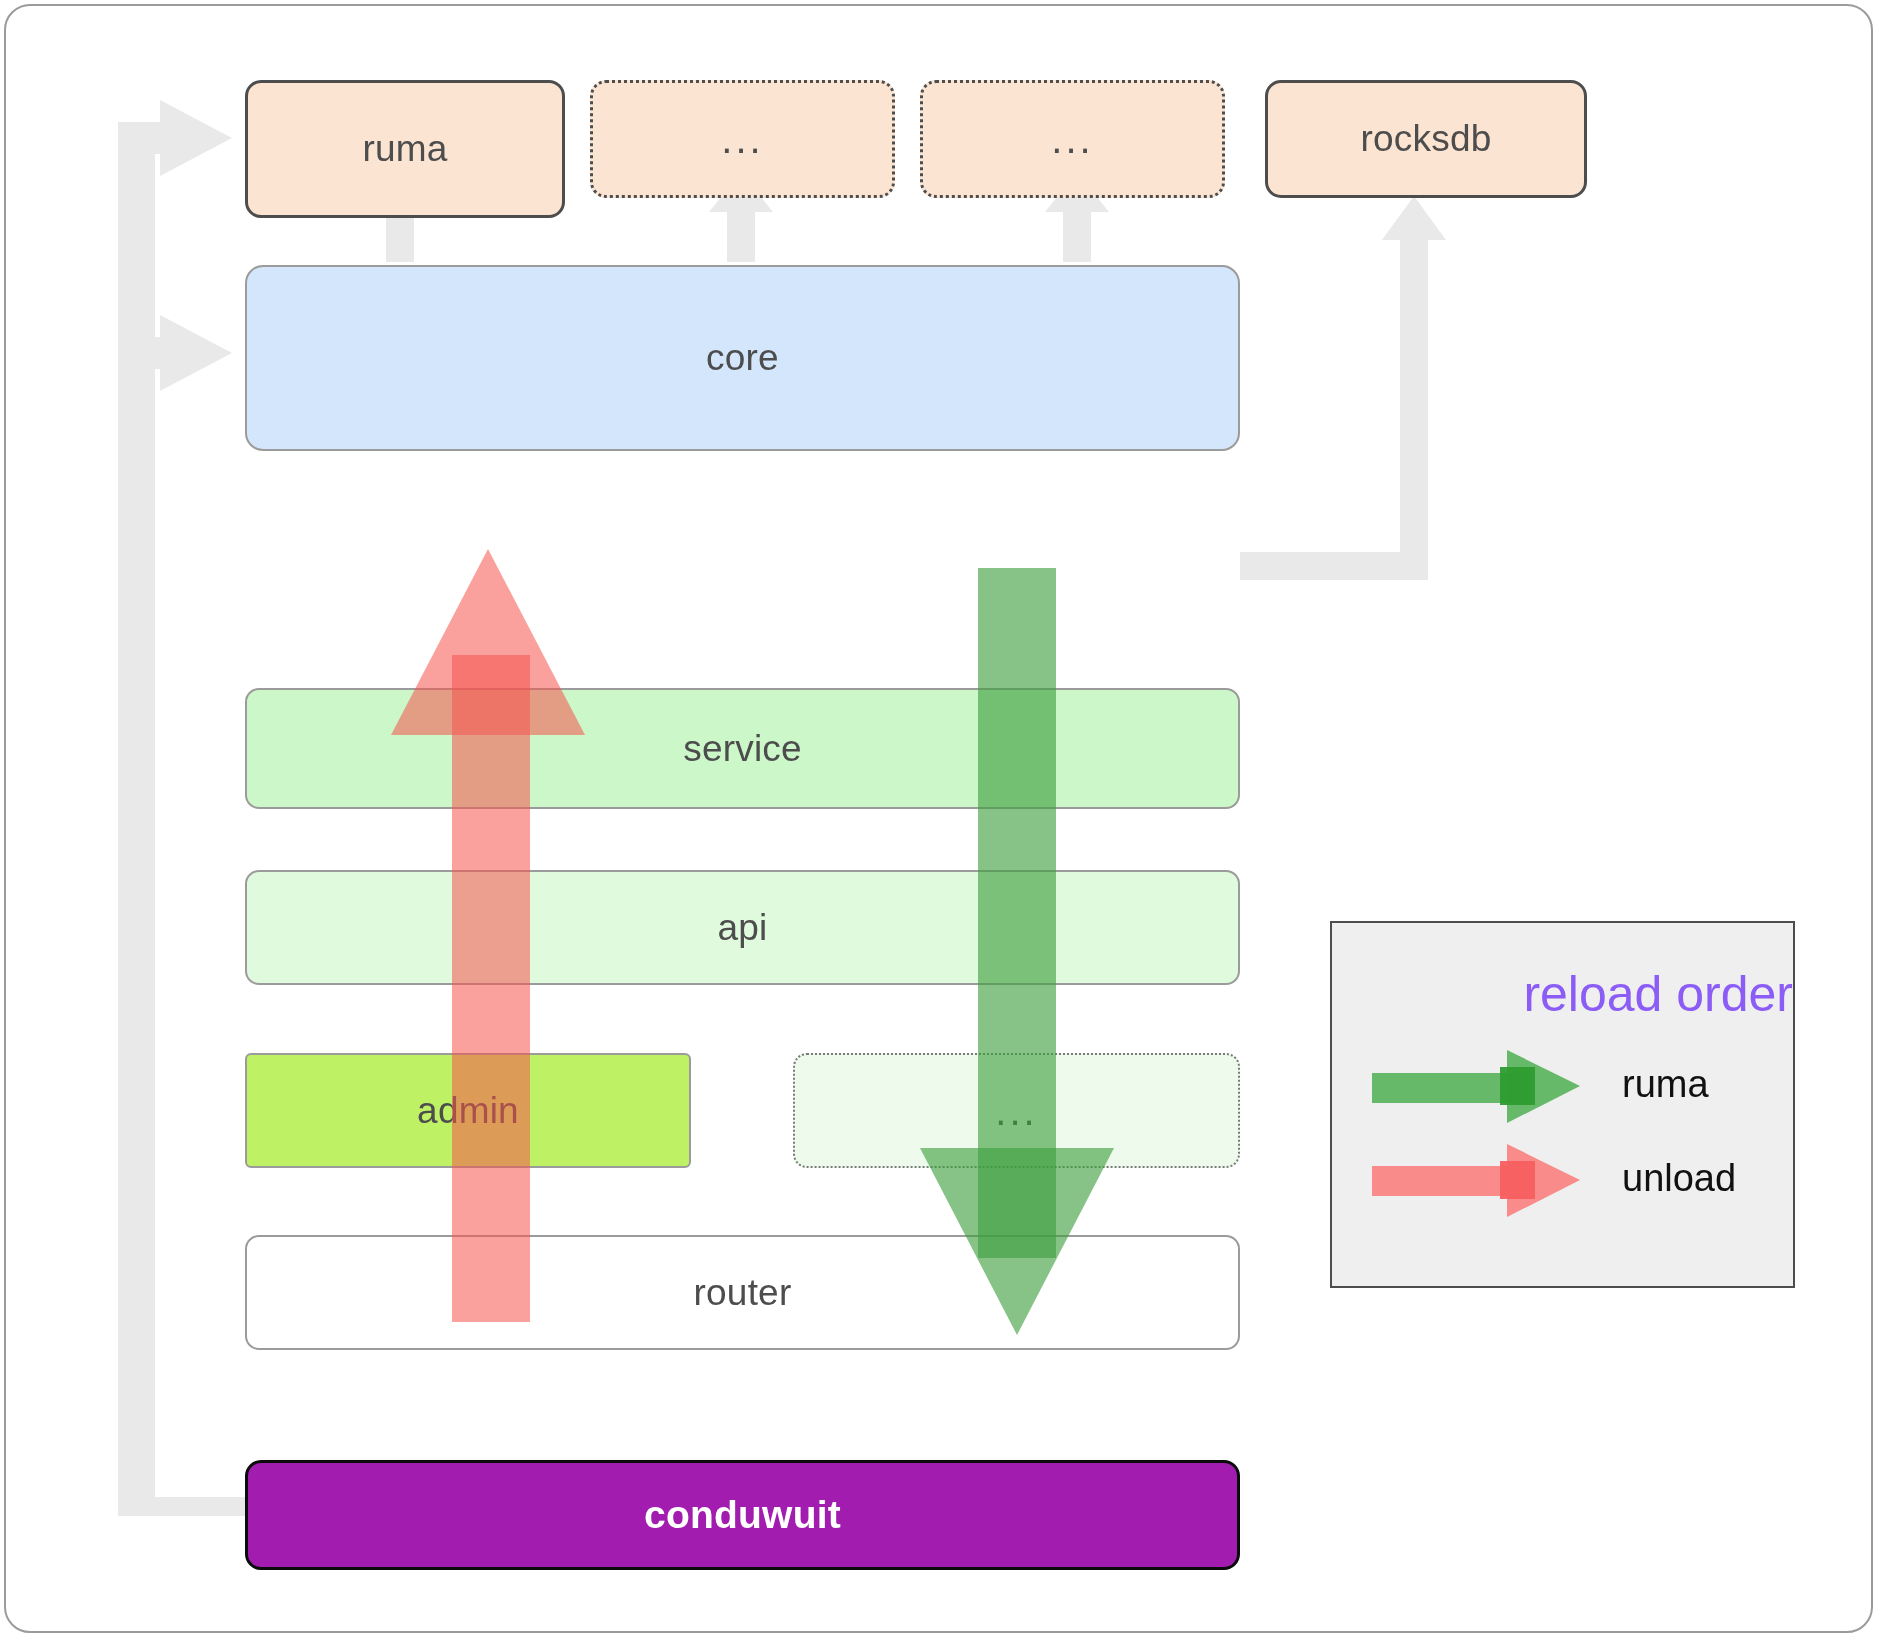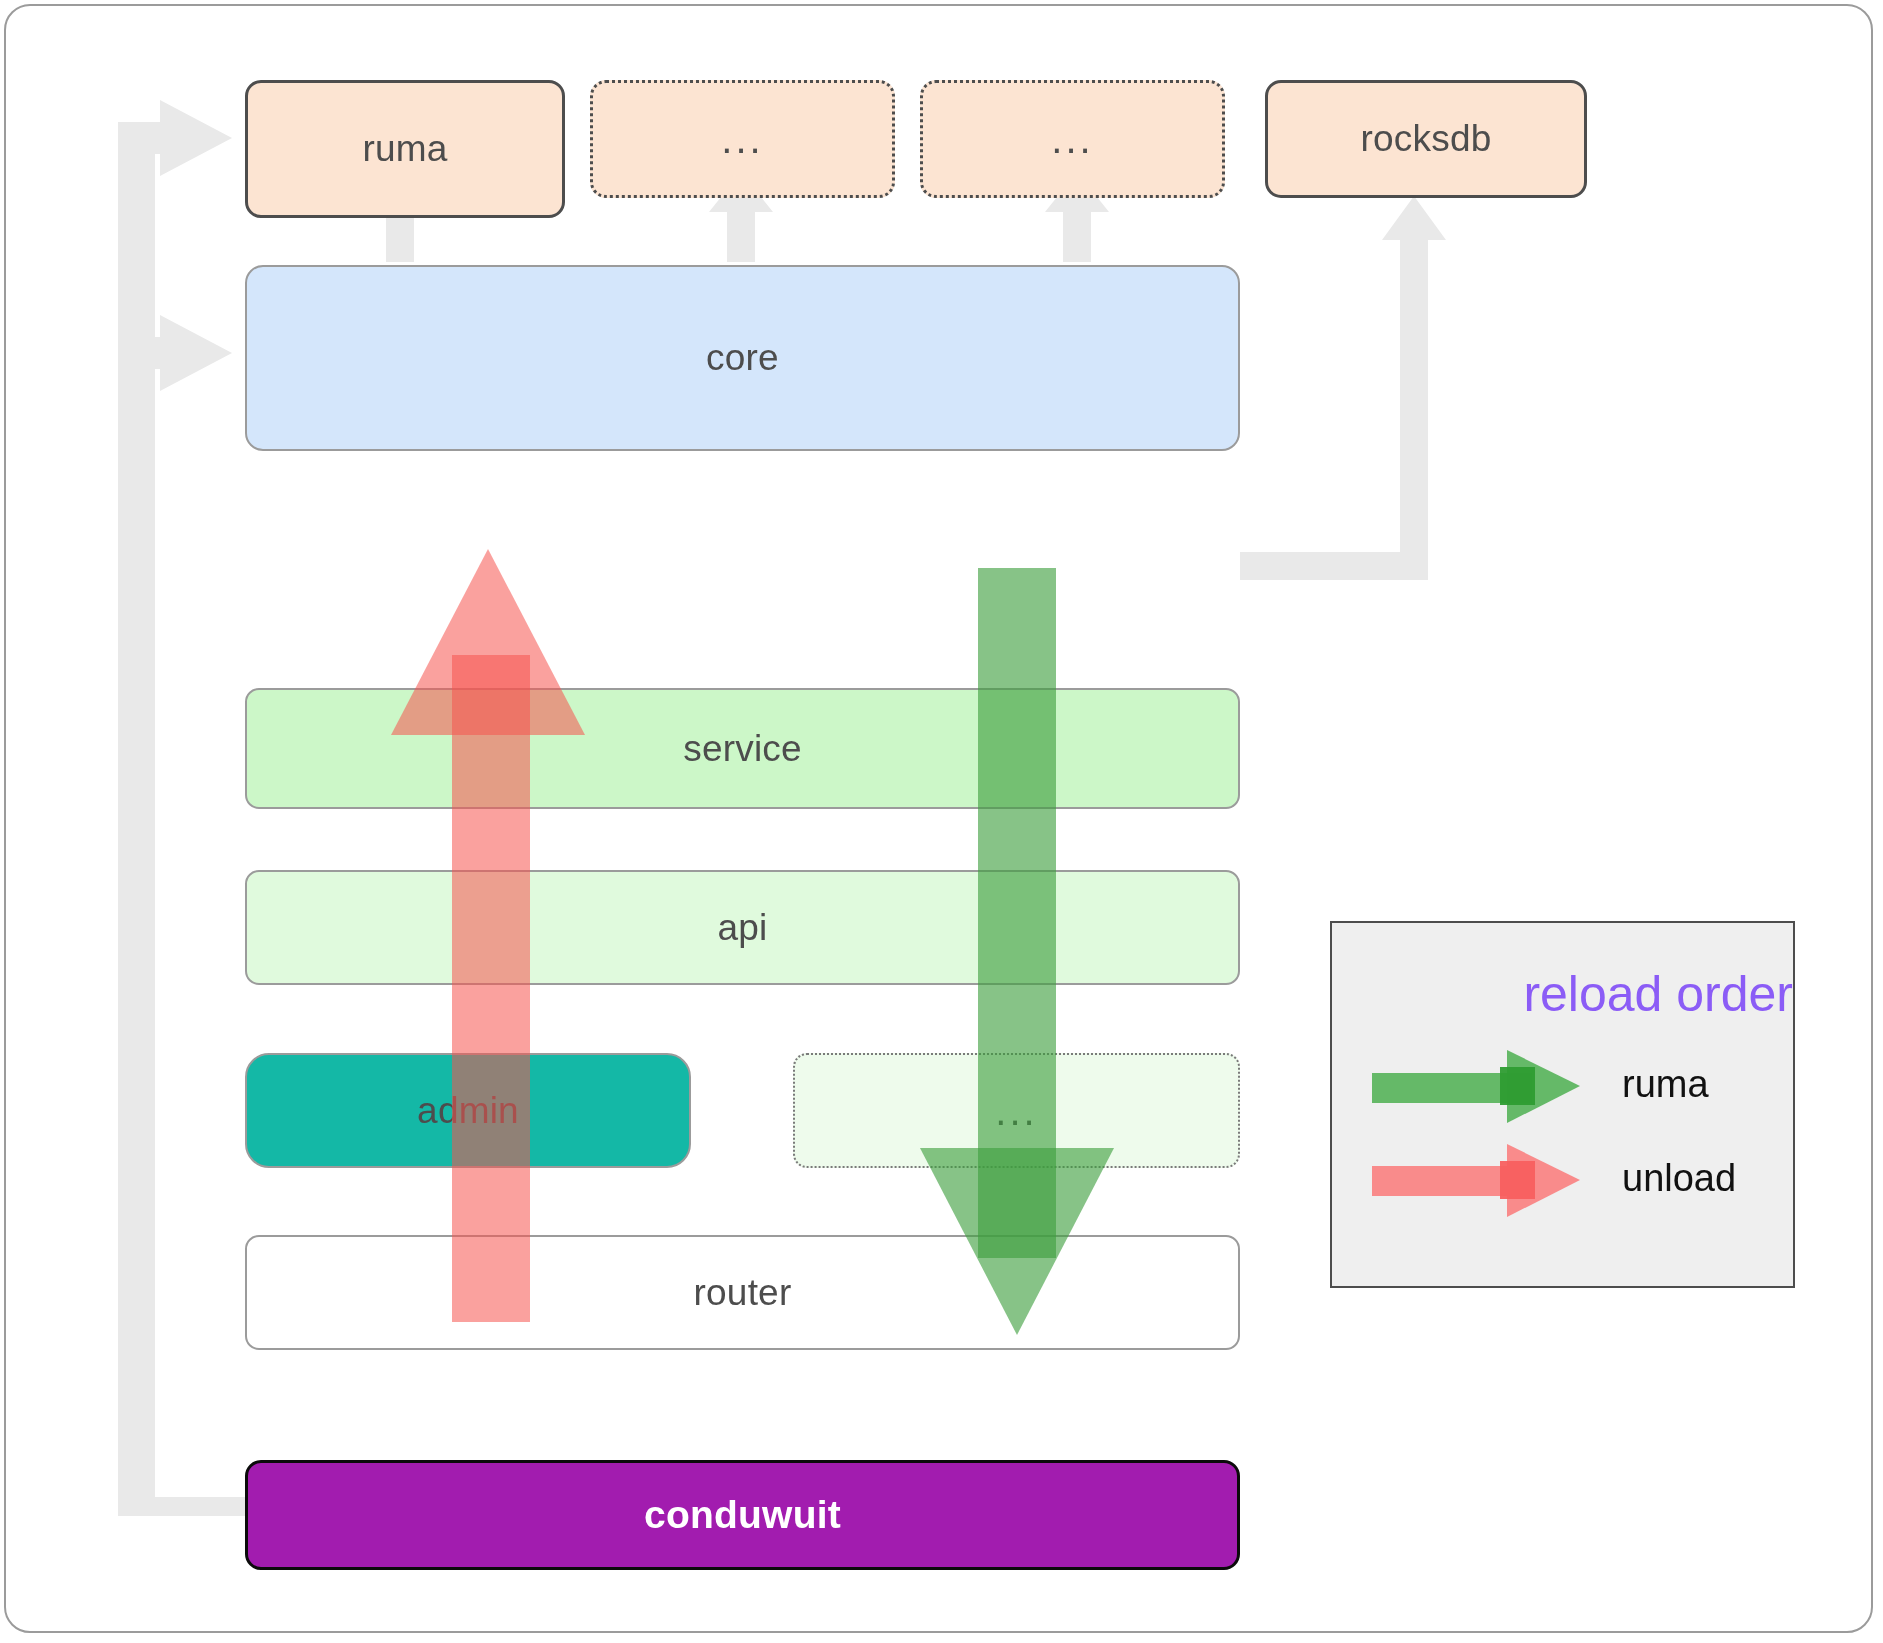--- a/index.html
+++ b/index.html
@@ -67,23 +67,23 @@
     background: #ccf7c8;
     border: 2px solid #9b9b9b;
     border-radius: 14px;
   }
   .api-box {
     background: #e0fadd;
     border: 2px solid #9b9b9b;
     border-radius: 14px;
   }
   .admin-box {
-    background: #14b8a6;
-    border: 2px solid #9b9b9b;
-    border-radius: 24px;
+    background: #bef264;
+    border: 2px solid #9b9b9b;
+    border-radius: 6px;
   }
   .dots-box {
     background: #eefbec;
     border: 2px dotted #7a7a7a;
     border-radius: 14px;
   }
   .router-box {
     background: #ffffff;
     border: 2px solid #9b9b9b;
     border-radius: 14px;

